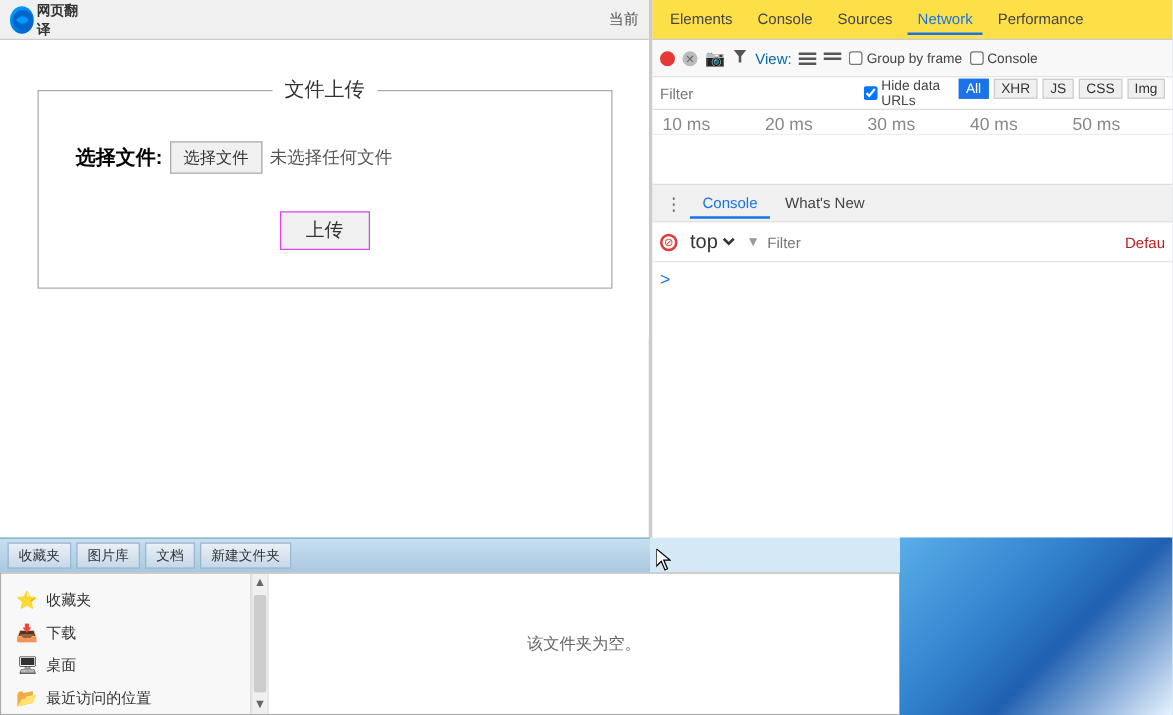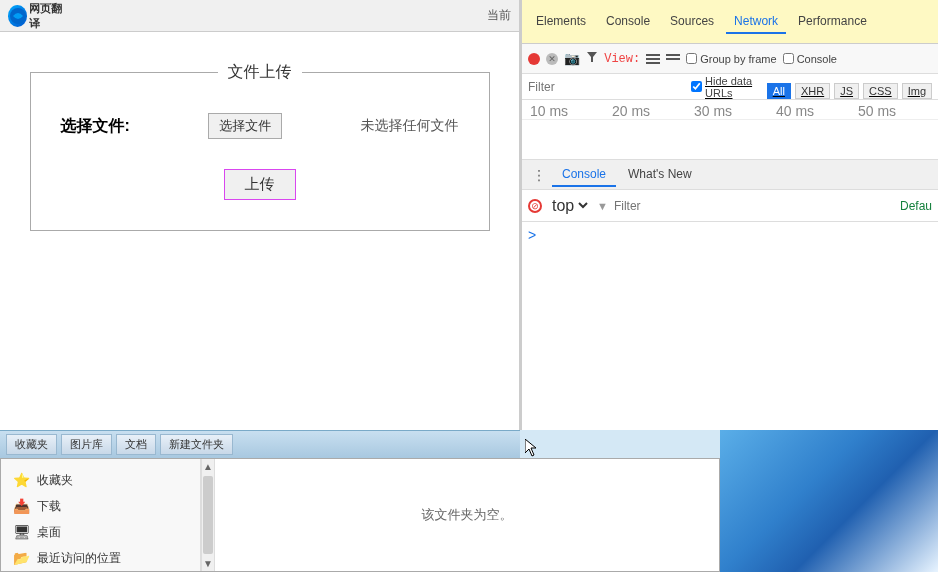--- a/index.html
+++ b/index.html
@@ -90,23 +90,22 @@
       background: #ffffff;
       padding: 0 10px;
       font-size: 16px;
       color: #333;
       white-space: nowrap;
     }
 
     #file-select-row {
       display: flex;
       align-items: center;
-      gap: 24px;
+      gap: 6px;
       margin-top: 20px;
-      justify-content: space-between;
     }
 
     #file-label {
       font-size: 16px;
       font-weight: bold;
       color: #000;
     }
 
     #choose-file-btn {
       padding: 3px 10px;
@@ -146,22 +145,22 @@
       width: 418px;
       height: 430px;
       background: #f8f8f8;
       border-left: 2px solid #ccc;
       display: flex;
       flex-direction: column;
     }
 
     
     #devtools-toolbar {
-      height: 44px;
-      background: #fef9c3;
+      height: 32px;
+      background: #fde047;
       border-bottom: 1px solid #ccc;
       display: flex;
       align-items: center;
       padding: 0 6px;
       gap: 4px;
     }
 
     .devtools-tab {
       font-size: 12px;
       color: #444;
@@ -210,23 +209,22 @@
     #filter-input {
       flex: 1;
       border: none;
       outline: none;
       font-size: 12px;
       background: transparent;
     }
 
     .filter-options {
       display: flex;
-      align-items: flex-end;
+      align-items: flex-start;
       gap: 4px;
-      text-decoration: underline;
     }
 
     .filter-option-btn {
       font-size: 11px;
       padding: 1px 5px;
       border: 1px solid #ccc;
       background: #f0f0f0;
       cursor: pointer;
       color: #333;
     }
@@ -325,21 +323,21 @@
     #console-filter-input {
       flex: 1;
       border: none;
       outline: none;
       font-size: 12px;
       background: transparent;
     }
 
     #default-label {
       font-size: 12px;
-      color: #15803d;
+      color: #b91c1c;
     }
 
     
     #console-body {
       flex: 1;
       background: #fff;
       padding: 4px 6px;
       overflow-y: auto;
     }
 
@@ -519,21 +517,21 @@
       <span style="font-size:9px;color:#666;">✕</span>
     </div>
 
     <span style="font-size:13px;cursor:pointer;">📷</span>
 
     <span class="icon-filter">
       <svg width="12" height="12" viewBox="0 0 12 12">
           <polygon points="1,1 11,1 7,6 7,11 5,11 5,6" fill="#555"></polygon>
         </svg>
     </span>
-    <span style="font-size:12px;color:#ef4444;font-family:Liberation Mono, monospace;">View:</span>
+    <span style="font-size:12px;color:#0369a1;">View:</span>
 
     <div class="icon-list">
       <span></span>
         <span></span>
         <span></span>
     </div>
     <div class="icon-list">
       <span></span>
         <span></span>
     </div>

